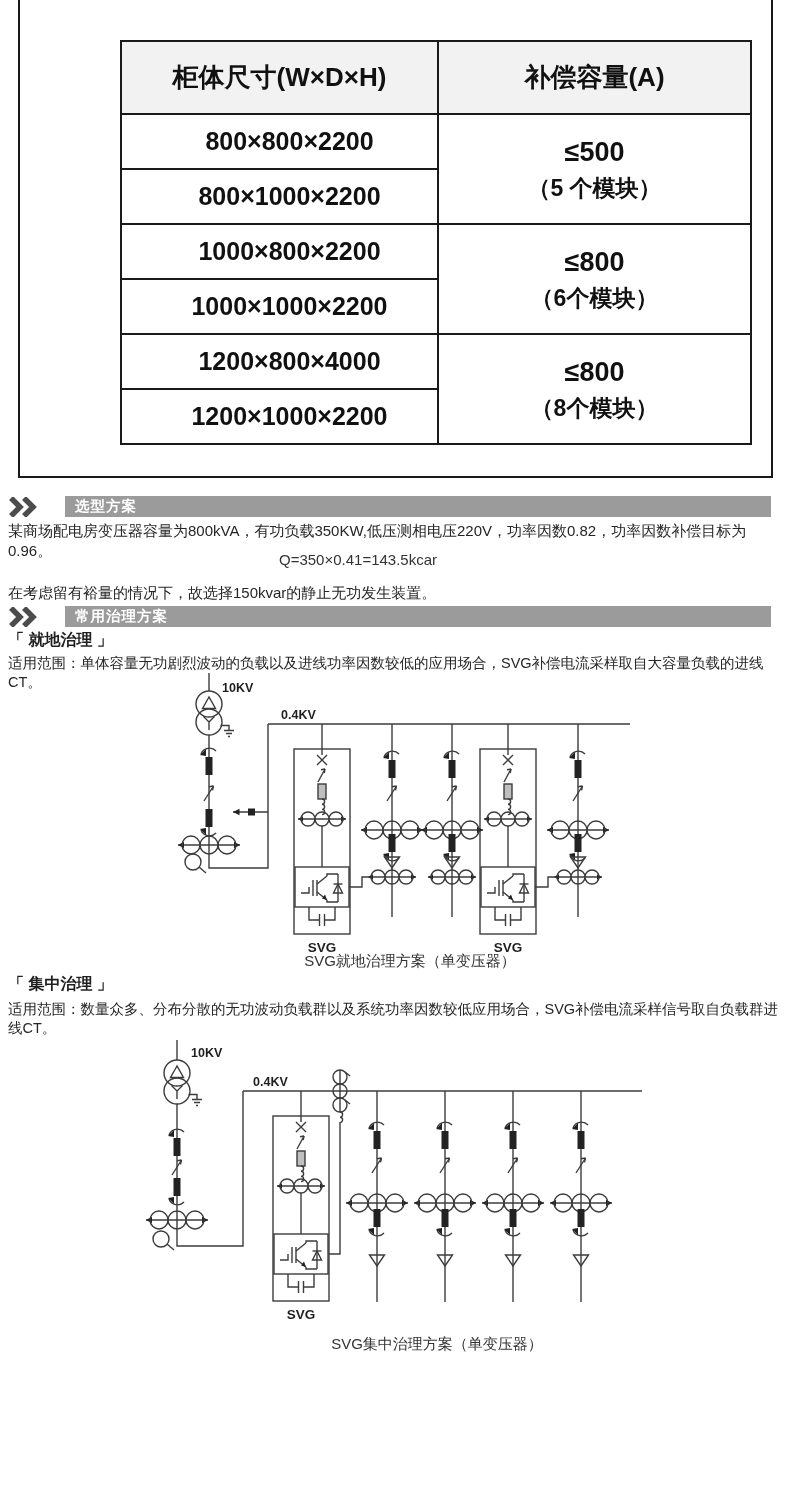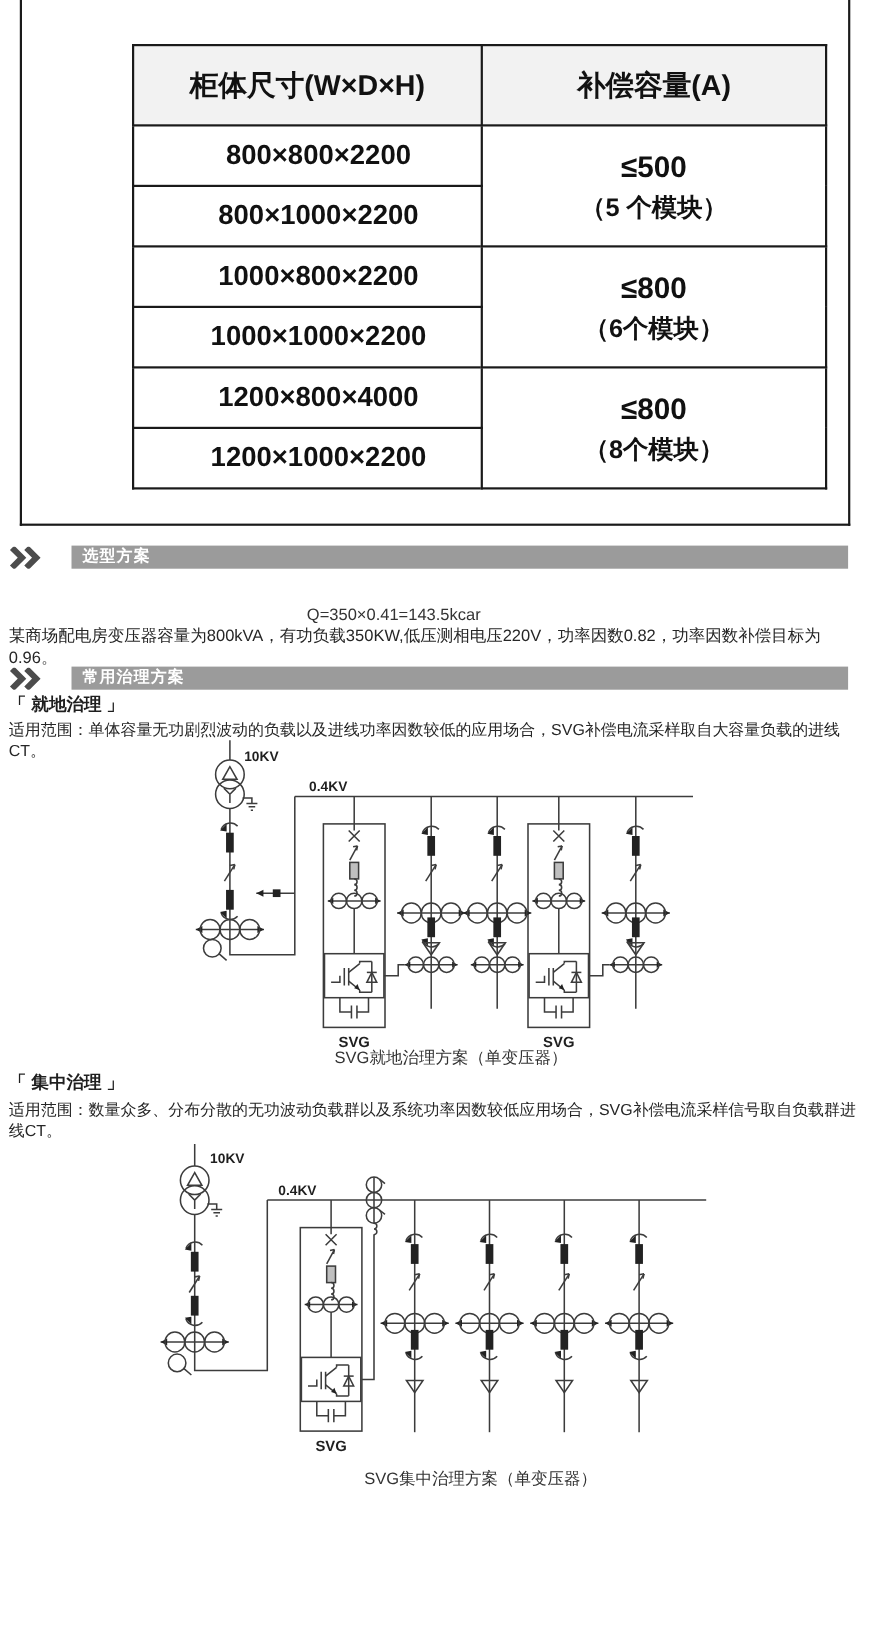--- a/index.html
+++ b/index.html
@@ -15,21 +15,21 @@
   .spec th{background:#f2f2f2;font-size:26px;font-weight:600;height:71px;}
   .spec td.size{font-size:25px;font-weight:600;height:53px;padding-left:20px;}
   .spec td.cap{font-weight:600;}
   .cap .limit{font-size:27px;line-height:30px;}
   .cap .mods{font-size:23px;line-height:26px;margin-top:8px;}
   
   .secbar{position:absolute;left:8px;width:763px;height:21px;display:flex;align-items:center;gap:20px;}
   .secbar .chev{width:32px;height:20px;margin-right:5px;flex:0 0 auto;}
   .secbar .barlabel{flex:1;height:21px;background:#9b9b9b;color:#fff;font-size:14.5px;
                     font-weight:bold;line-height:21px;padding-left:10px;letter-spacing:1px;}
-  .para{position:absolute;left:8px;width:776px;font-size:15px;line-height:20px;color:#262626;margin-top:48px;}
+  .para{position:absolute;left:8px;width:776px;font-size:15px;line-height:20px;color:#262626;}
   .formula{position:absolute;left:0;top:551px;width:716px;text-align:center;font-size:15px;color:#333;}
   .subhead{position:absolute;left:8px;font-size:16px;font-weight:bold;color:#1f1f1f;}
   .scope{position:absolute;left:8px;width:776px;font-size:14.5px;color:#262626;}
   svg.diagram{position:absolute;}
   svg .fl{fill:#222;stroke:none;}
   svg text{stroke:none;}
   .dlabel{font-size:12.5px;font-weight:bold;fill:#1f1f1f;}
   .svglbl{font-size:13.5px;font-weight:bold;fill:#1f1f1f;text-anchor:middle;}
   .dcaption{font-size:15px;fill:#333;text-anchor:middle;}
 </style>
@@ -193,20 +193,21 @@
   <div class="secbar" style="top:496px">
     <svg class="chev" viewBox="0 0 32 20">
       <polyline points="3,1 12,10 3,19" fill="none" stroke="#4c4c4c" stroke-width="5.5"></polyline>
       <polyline points="16,1 25,10 16,19" fill="none" stroke="#4c4c4c" stroke-width="5.5"></polyline>
     </svg>
     <div class="barlabel">选型方案</div>
   </div>
 
   <div class="para" style="top:521px">某商场配电房变压器容量为800kVA，有功负载350KW,低压测相电压220V，功率因数0.82，功率因数补偿目标为0.96。</div>
   <div class="formula">Q=350×0.41=143.5kcar</div>
+  <div class="para" style="top:583px">在考虑留有裕量的情况下，故选择150kvar的静止无功发生装置。</div>
 
   <div class="secbar" style="top:606px">
     <svg class="chev" viewBox="0 0 32 20">
       <polyline points="3,1 12,10 3,19" fill="none" stroke="#4c4c4c" stroke-width="5.5"></polyline>
       <polyline points="16,1 25,10 16,19" fill="none" stroke="#4c4c4c" stroke-width="5.5"></polyline>
     </svg>
     <div class="barlabel">常用治理方案</div>
   </div>
 
   <div class="subhead" style="top:630px">「 就地治理 」</div>

